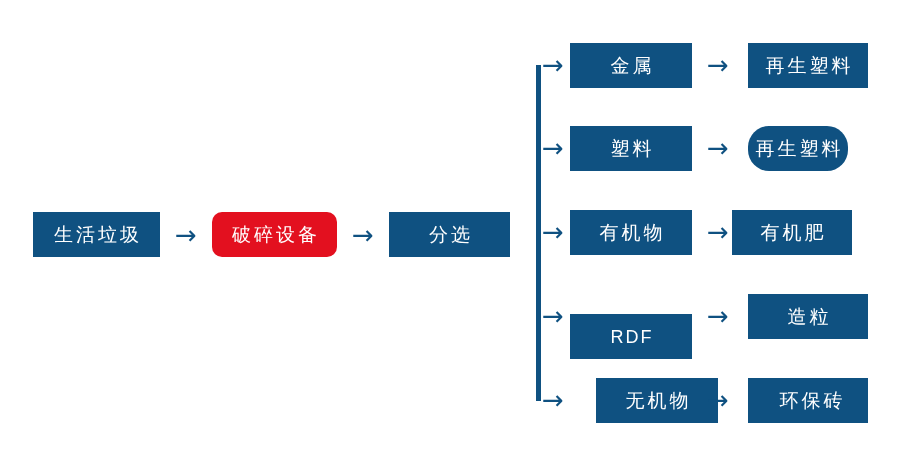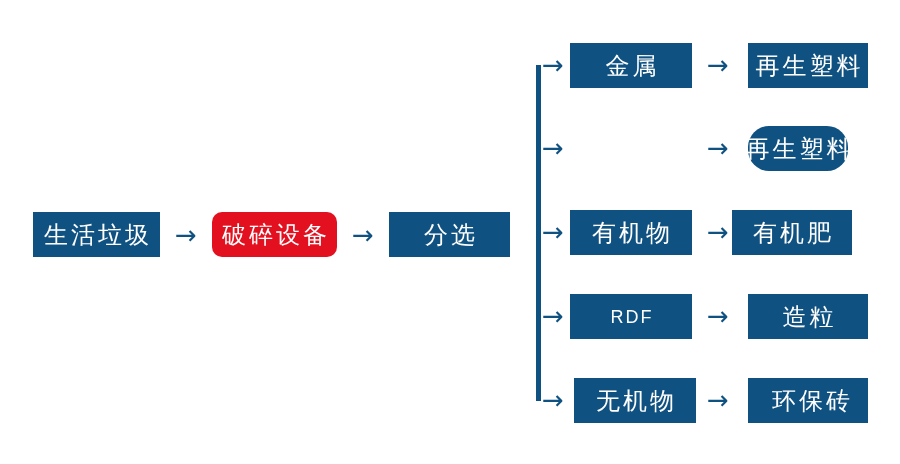--- a/index.html
+++ b/index.html
@@ -22,34 +22,35 @@
   }
 
   
   .node {
     position: absolute;
     display: flex;
     align-items: center;
     justify-content: center;
     color: #ffffff;
     background: #0f5181;
-    font-size: 24px;
+    font-size: 19px;
     letter-spacing: 3px;
     text-indent: 3px;
     line-height: 1;
     white-space: nowrap;
     box-sizing: border-box;
   }
   .node.accent {
     background: #e3101f;
   }
   .node.latin {
     letter-spacing: 2px;
     text-indent: 2px;
     font-size: 18px;
+    margin-top: 20px;
   }
 
   
   .arrow {
     position: absolute;
     color: #0f5181;
     font-size: 26px;
     line-height: 1;
     display: flex;
     align-items: center;
@@ -72,27 +73,28 @@
     <div class="node accent" style="left: 212px; top: 212px; width: 125px; height: 45px; border-radius: 10px;">破碎设备</div>
     <div class="node" style="left: 389px; top: 212px; width: 121px; height: 45px;">分选</div>
     <div class="arrow" style="left: 168px; top: 222px; width: 36px; height: 26px;">→</div>
     <div class="arrow" style="left: 345px; top: 222px; width: 36px; height: 26px;">→</div>
     <div class="trunk" style="left: 536px; top: 65px; width: 5px; height: 336px; background: rgb(15, 81, 129);"></div>
     <div class="arrow" style="left: 537px; top: 52px; width: 32px; height: 26px;">→</div>
     <div class="node" style="left: 570px; top: 43px; width: 122px; height: 45px;">金属</div>
     <div class="arrow" style="left: 700px; top: 52px; width: 36px; height: 26px;">→</div>
     <div class="node" style="left: 748px; top: 43px; width: 120px; height: 45px;">再生塑料</div>
     <div class="arrow" style="left: 537px; top: 135px; width: 32px; height: 26px;">→</div>
+    <div class="node" style="left: 570px; top: 126px; width: 122px; height: 45px;">塑料</div>
     <div class="arrow" style="left: 700px; top: 135px; width: 36px; height: 26px;">→</div>
     <div class="node" style="left: 748px; top: 126px; width: 100px; height: 45px; border-radius: 21px;">再生塑料</div>
     <div class="arrow" style="left: 537px; top: 219px; width: 32px; height: 26px;">→</div>
     <div class="node" style="left: 570px; top: 210px; width: 122px; height: 45px;">有机物</div>
     <div class="arrow" style="left: 700px; top: 219px; width: 36px; height: 26px;">→</div>
     <div class="node" style="left: 732px; top: 210px; width: 120px; height: 45px;">有机肥</div>
     <div class="arrow" style="left: 537px; top: 303px; width: 32px; height: 26px;">→</div>
     <div class="node latin" style="left: 570px; top: 294px; width: 122px; height: 45px;">RDF</div>
     <div class="arrow" style="left: 700px; top: 303px; width: 36px; height: 26px;">→</div>
     <div class="node" style="left: 748px; top: 294px; width: 120px; height: 45px;">造粒</div>
     <div class="arrow" style="left: 537px; top: 387px; width: 32px; height: 26px;">→</div>
-    <div class="node" style="left: 574px; top: 378px; width: 122px; height: 45px;">无机物</div>
+    <div class="node" style="left: 596px; top: 378px; width: 122px; height: 45px;">无机物</div>
     <div class="arrow" style="left: 700px; top: 387px; width: 36px; height: 26px;">→</div>
     <div class="node" style="left: 748px; top: 378px; width: 120px; height: 45px; padding-left: 6px;">环保砖</div>
   </div>
 
 </body></html>

